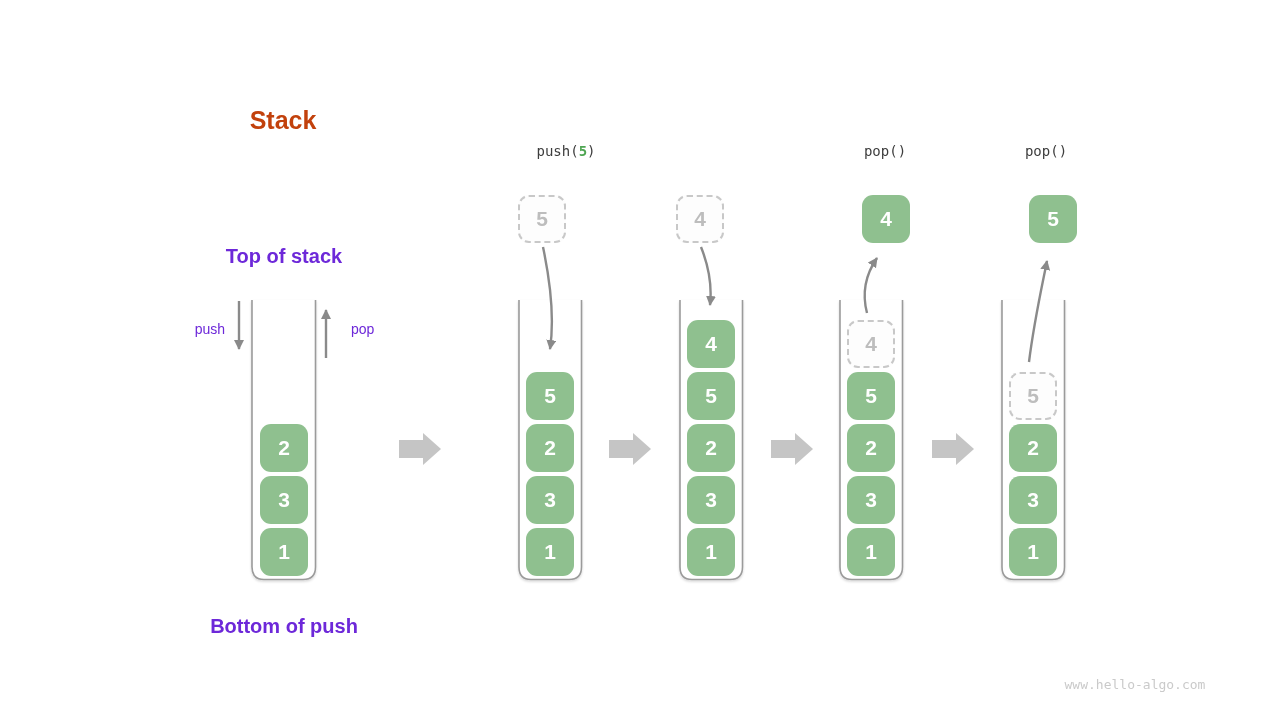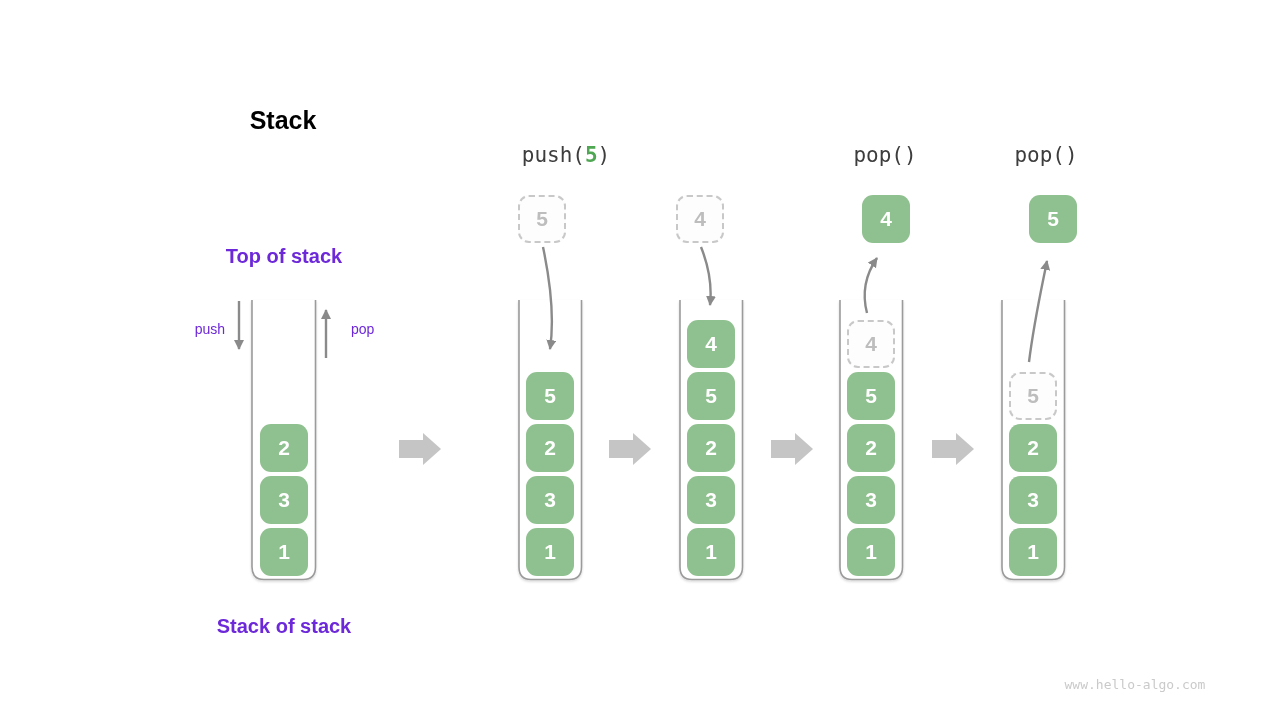--- a/index.html
+++ b/index.html
@@ -2,26 +2,26 @@
 <html><head>
 <meta charset="utf-8">
 <style>
   html,body{margin:0;padding:0;background:#ffffff;}
   .canvas{
     position:relative;width:1280px;height:720px;background:#ffffff;overflow:hidden;
     font-family:"Liberation Sans",sans-serif;
   }
   .layer-svg{position:absolute;left:0;top:0;z-index:0;}
   .txt{position:absolute;z-index:2;color:#6d28d9;}
-  .title{font-size:25px;font-weight:bold;color:#000000;text-align:center;}
+  .title{font-size:25px;font-weight:bold;color:#c2410c;text-align:center;}
   .lbl-bold{font-size:20px;font-weight:bold;text-align:center;}
   .lbl-side{font-size:14px;font-weight:normal;}
   .op-label{
     position:absolute;z-index:2;font-family:"DejaVu Sans Mono",monospace;
-    font-size:21px;color:#3D3D3D;text-align:center;white-space:pre;
+    font-size:14px;color:#3D3D3D;text-align:center;white-space:pre;
   }
   .op-label .arg{color:#4FA653;font-weight:bold;}
   .cell{
     position:absolute;z-index:2;width:48px;height:48px;border-radius:11px;
     display:flex;align-items:center;justify-content:center;
     font-size:21px;font-weight:bold;box-sizing:border-box;
   }
   .cell.solid{background:#8FC08F;color:#ffffff;}
   .cell.dashed{
     background:#FDFDFD;border:2px dashed #C8C8C8;color:#BDBDBD;
@@ -69,21 +69,21 @@
     <g fill="#C5C5C5">
       <polygon points="399,440 423,440 423,433 441,449 423,465 423,458 399,458"></polygon>
       <polygon points="609,440 633,440 633,433 651,449 633,465 633,458 609,458"></polygon>
       <polygon points="771,440 795,440 795,433 813,449 795,465 795,458 771,458"></polygon>
       <polygon points="932,440 956,440 956,433 974,449 956,465 956,458 932,458"></polygon>
     </g>
   </svg>
 
   <div class="txt title" style="left:183px;top:106px;width:200px;">Stack</div>
   <div class="txt lbl-bold" style="left:184px;top:245px;width:200px;">Top of stack</div>
-  <div class="txt lbl-bold" style="left:159px;top:615px;width:250px;">Stack of stack</div>
+  <div class="txt lbl-bold" style="left:159px;top:615px;width:250px;">Bottom of push</div>
   <div class="txt lbl-side" style="left:125px;top:321px;width:100px;text-align:right;">push</div>
   <div class="txt lbl-side" style="left:341px;top:321px;width:100px;margin-left:10px;">pop</div>
 
   <div class="op-label" style="left:456px;top:143px;width:220px;"><span>push(</span><span class="arg">5</span><span>)</span></div>
   <div class="op-label" style="left:775px;top:143px;width:220px;"><span>pop(</span><span class="arg"></span><span>)</span></div>
   <div class="op-label" style="left:936px;top:143px;width:220px;"><span>pop(</span><span class="arg"></span><span>)</span></div>
 
   <div class="cell dashed" style="left:518px;top:195px;">5</div>
   <div class="cell dashed" style="left:676px;top:195px;">4</div>
   <div class="cell solid" style="left:862px;top:195px;">4</div>

